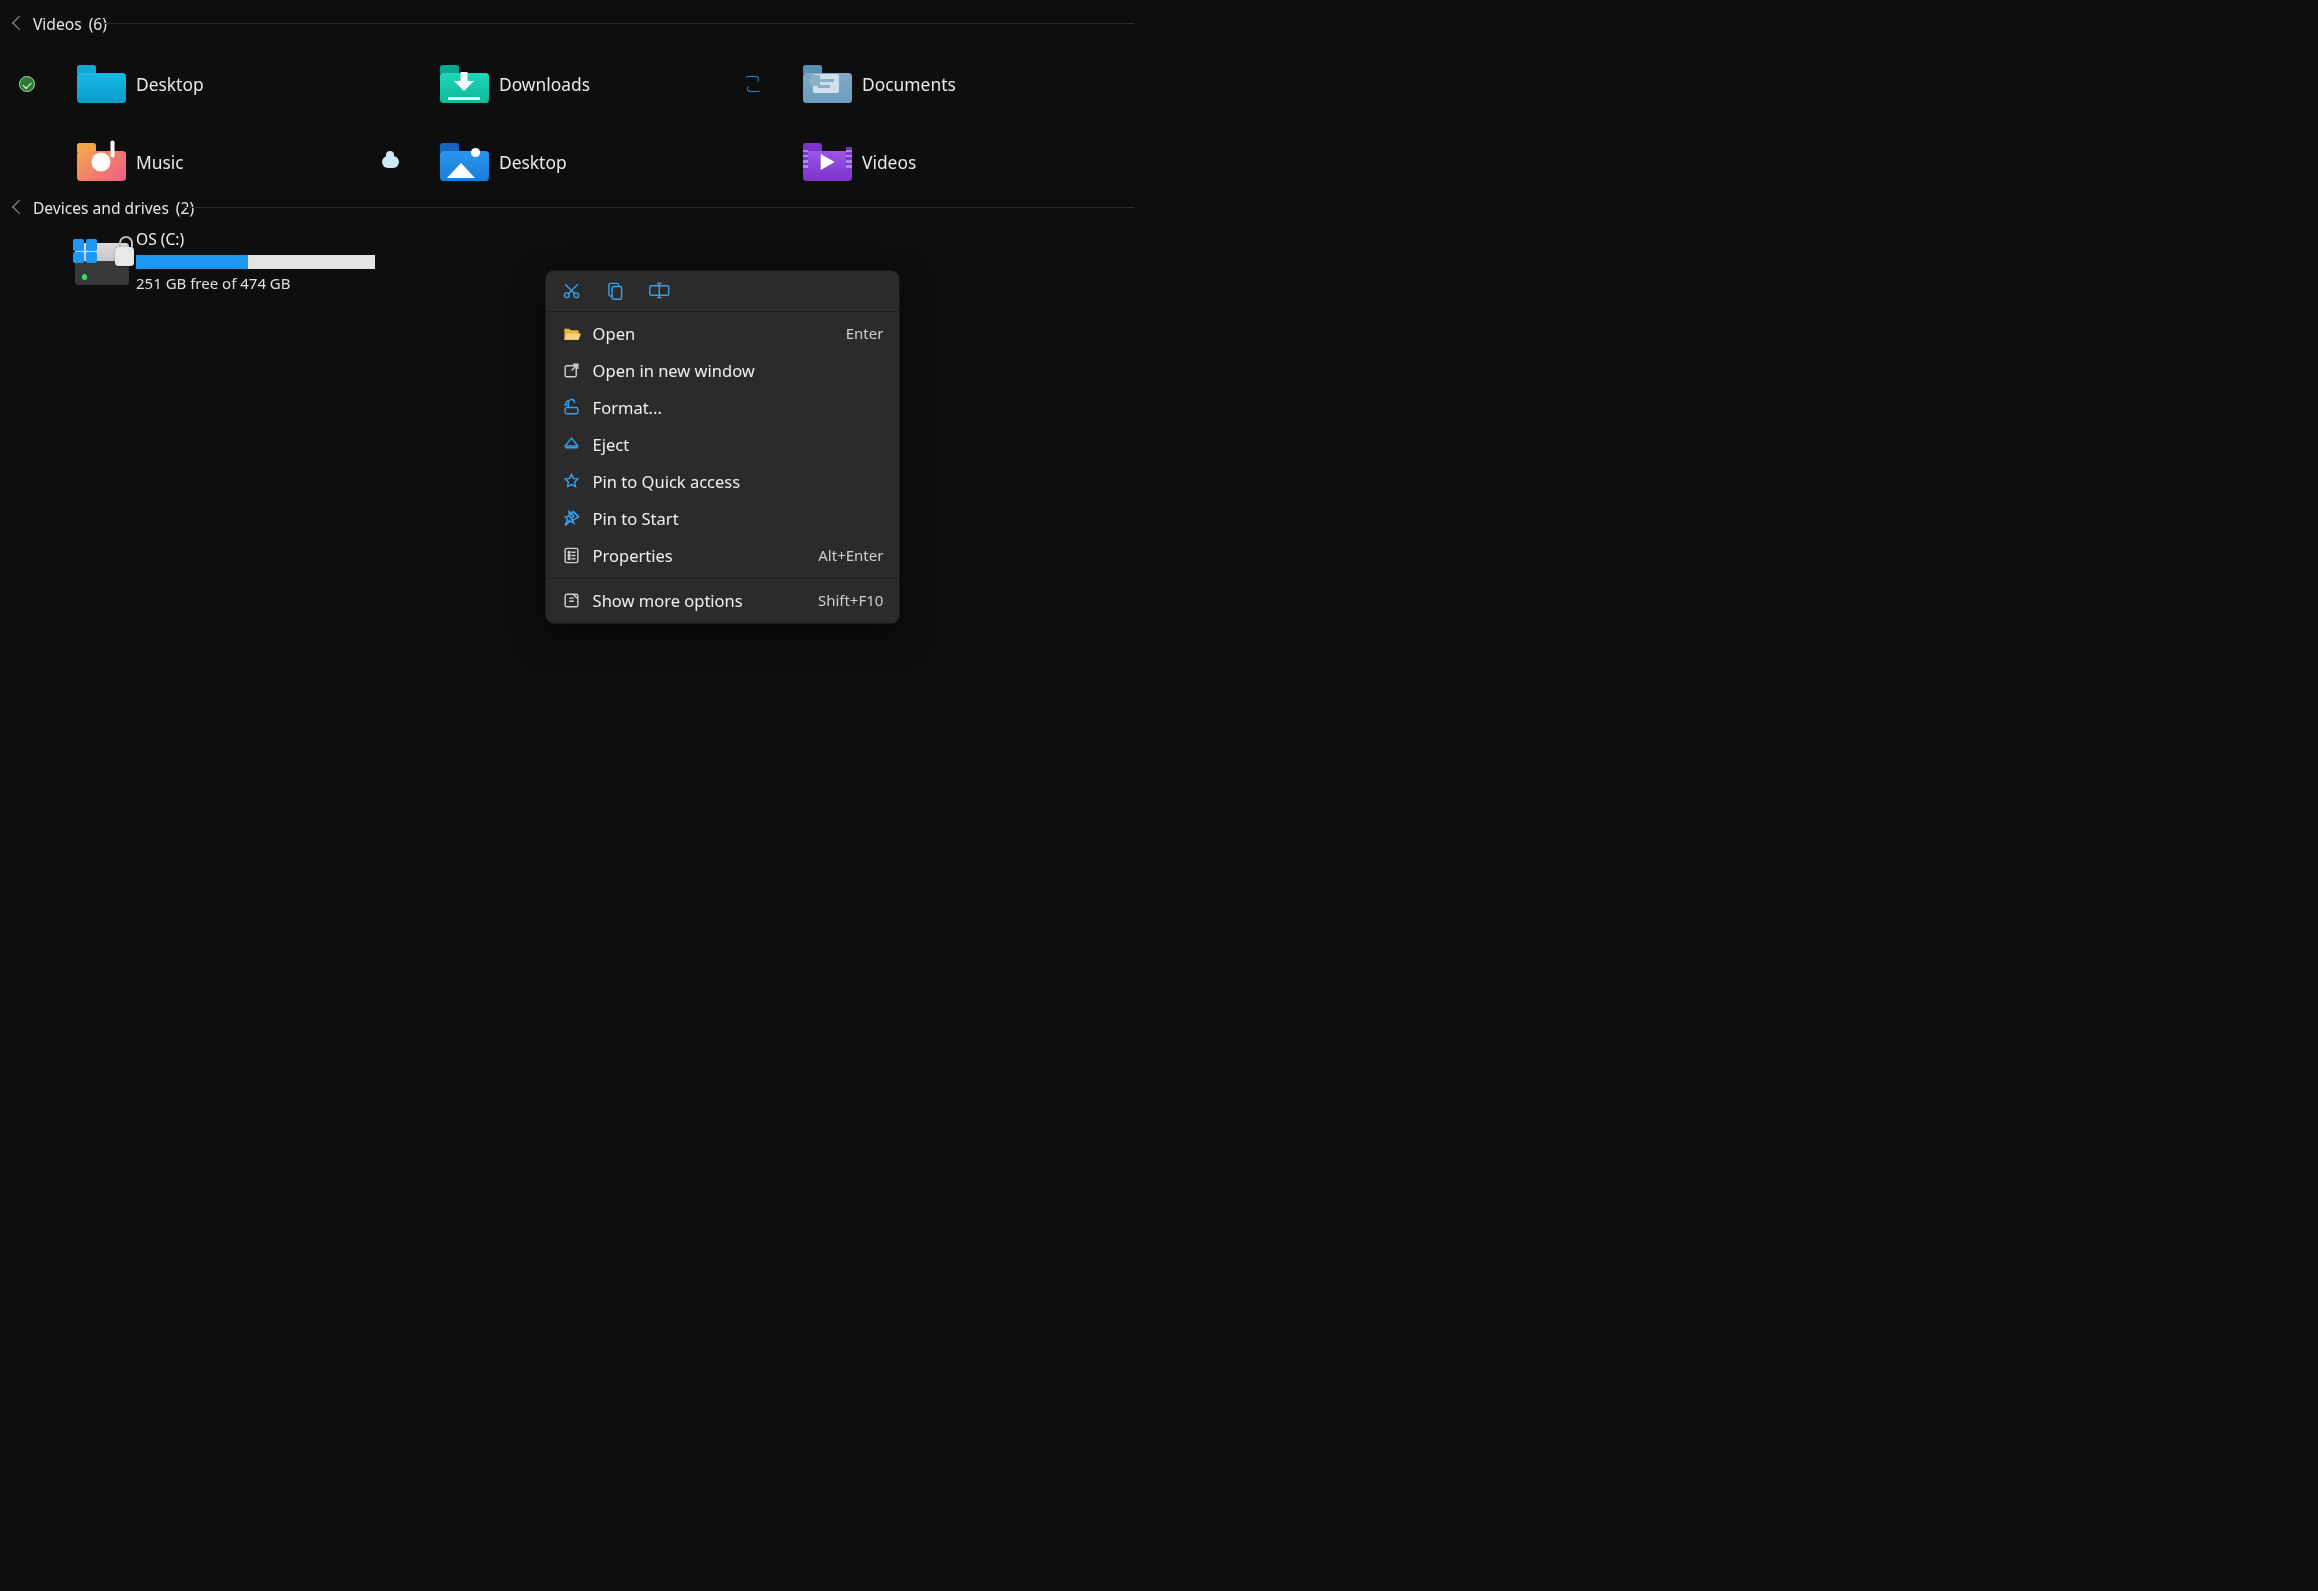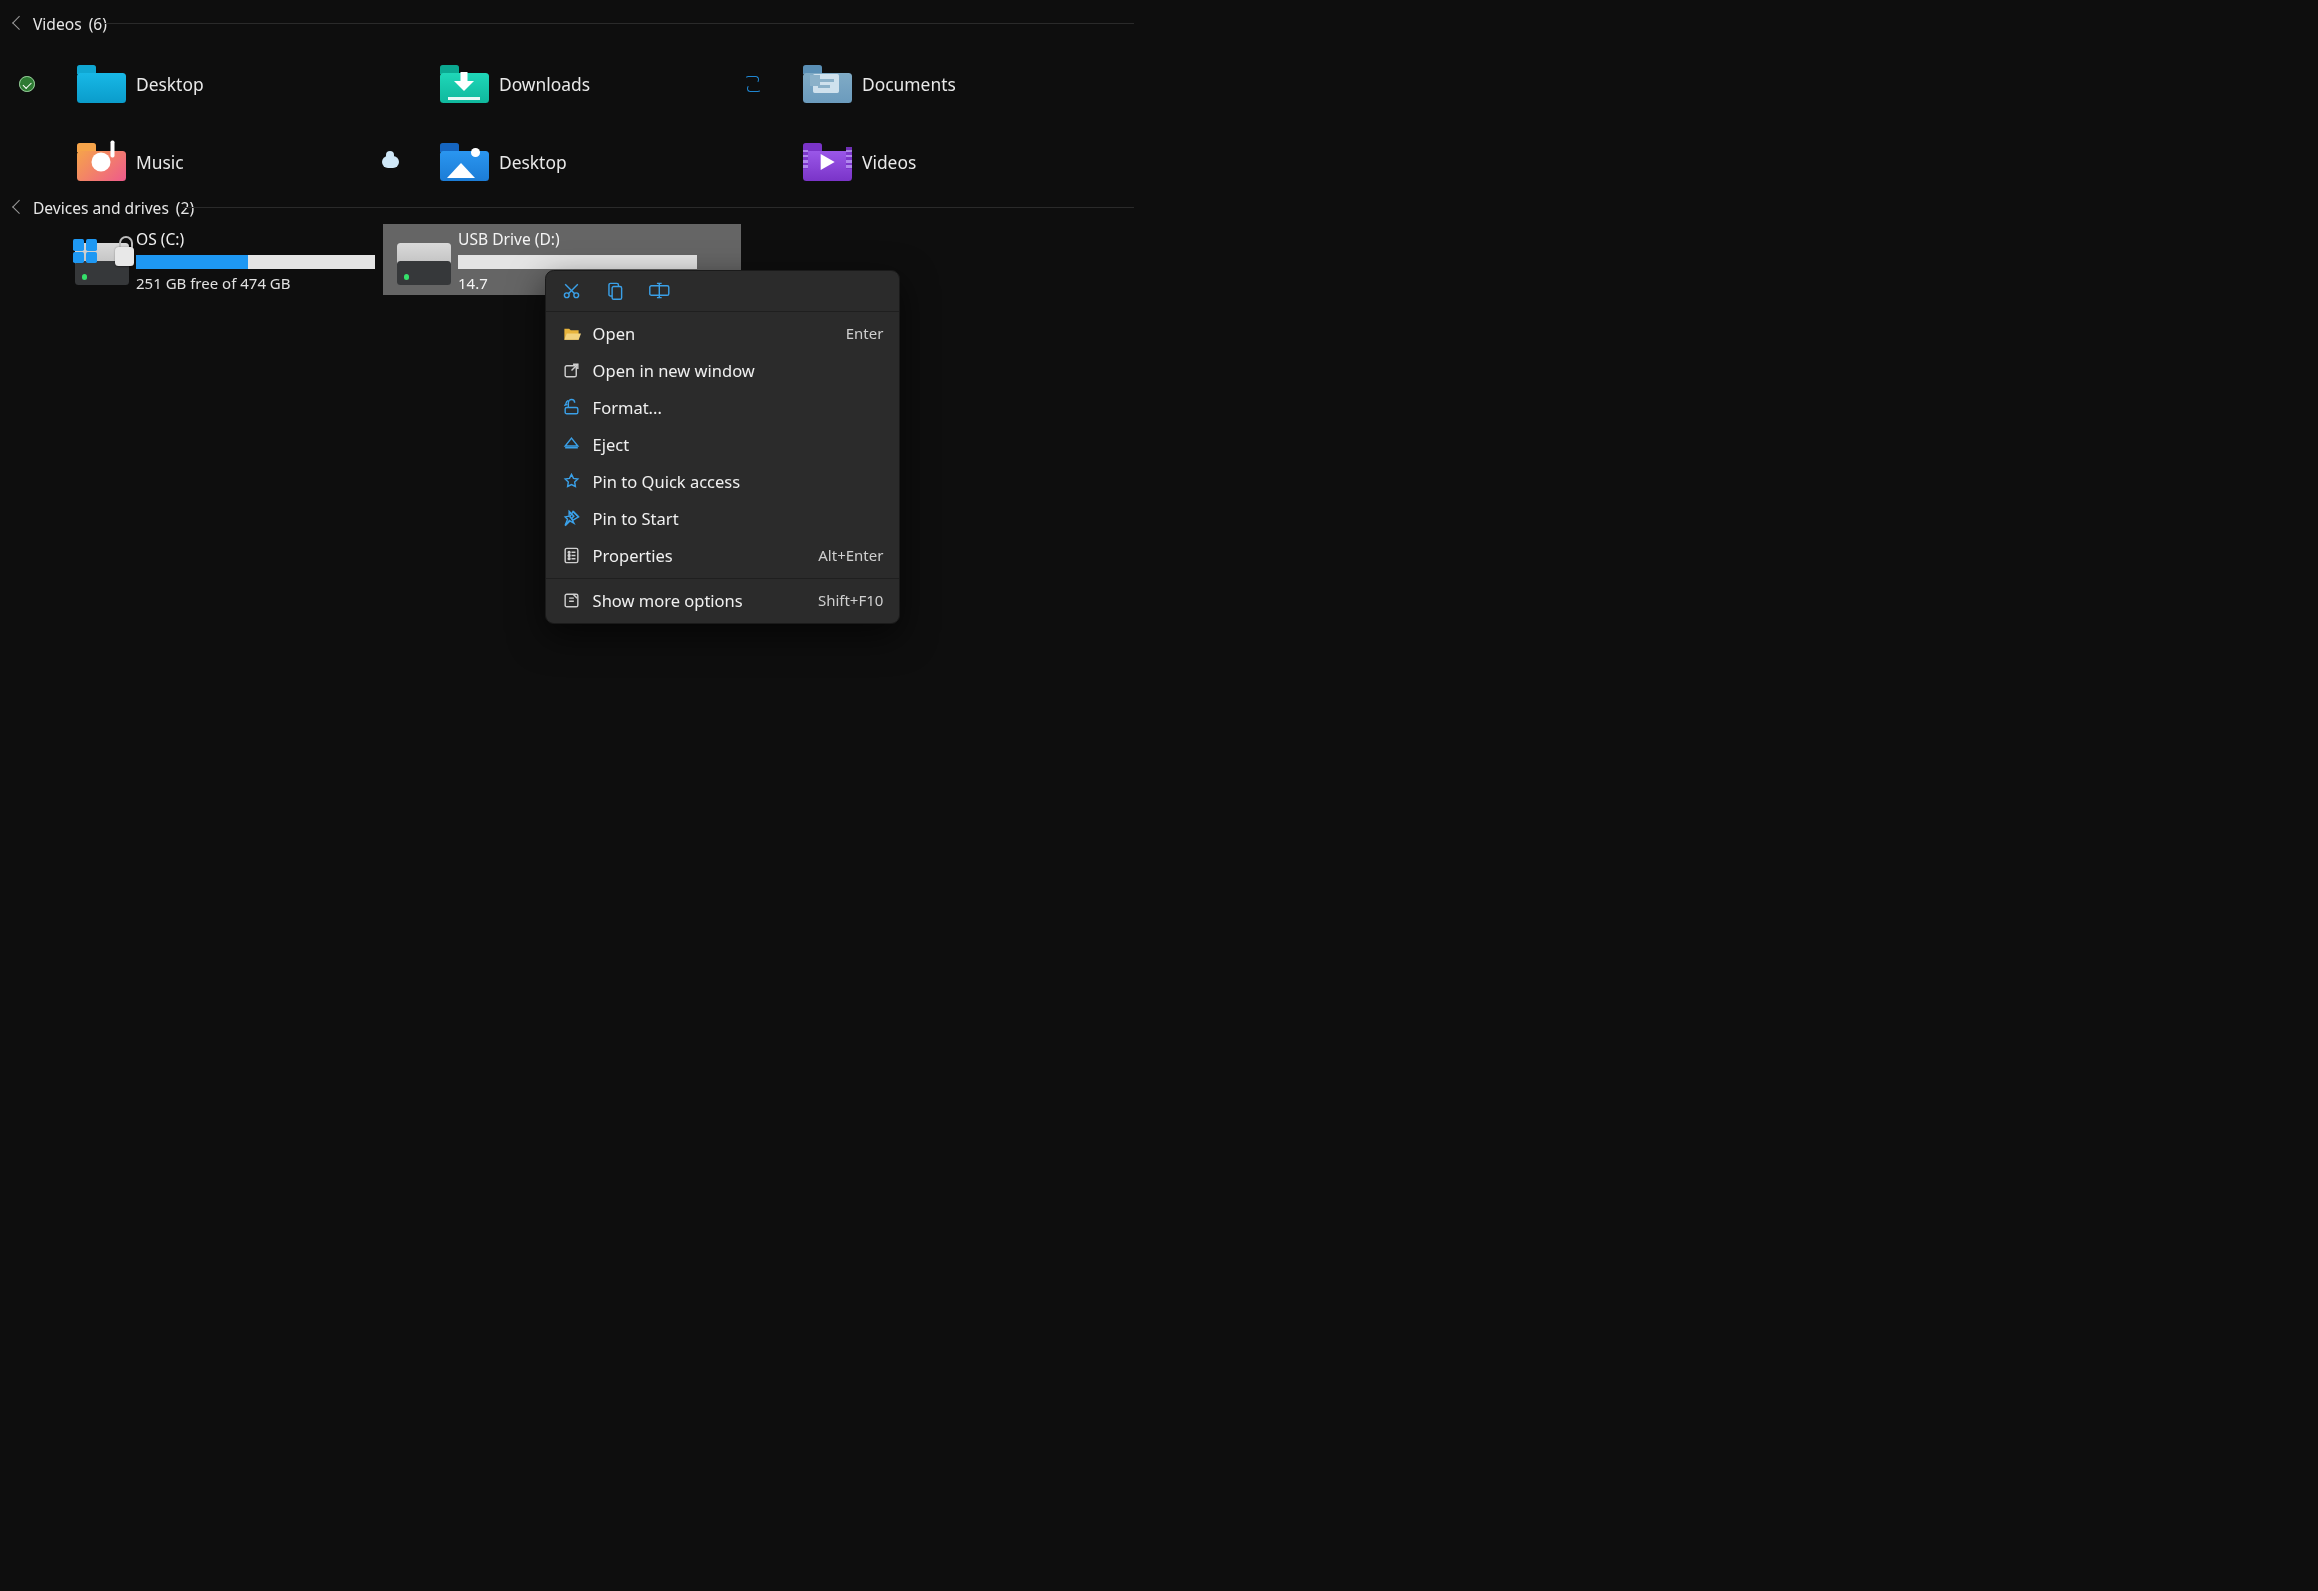--- a/index.html
+++ b/index.html
@@ -85,21 +85,21 @@
   .status-cell { display: flex; align-items: center; justify-content: flex-start; }
   .icon-cell { display:flex; align-items:center; justify-content:center; }
   .label-cell { padding-left: 7px; font-size: 17.4px; color: #e9e9e9; }
 
   
   .drives-grid {
     position: absolute;
     left: 61px;
     display: grid;
     grid-template-columns: 322px 358px;
-    column-gap: 0px;
+    column-gap: 12px;
     grid-auto-rows: 71px;
   }
   .drive-item {
     display: grid;
     grid-template-columns: 68px 1fr;
     padding: 5.2px 8.7px 5.2px 7px;
   }
   .drive-item.selected {
     background: var(--selected);
   }
@@ -387,36 +387,20 @@
       </div>
       <div class="drive-texts">
         <div class="drive-name">OS (C:)</div>
         <div class="progress">
           <div class="fill" style="width:47%"></div>
         </div>
         <div class="drive-sub">251 GB free of 474 GB</div>
       </div>
     </div>
 
-    <div class="drive-item selected">
-      <div class="icon-cell">
-        <div class="drive-icon">
-          <div class="drive-top"></div>
-          <div class="drive-body"></div>
-          <div class="drive-led"></div>
-        </div>
-      </div>
-      <div class="drive-texts">
-        <div class="drive-name">USB Drive (D:)</div>
-        <div class="progress">
-          <div class="fill" style="width:0%"></div>
-        </div>
-        <div class="drive-sub">14.7</div>
-      </div>
-    </div>
   </div>
 
   <div class="context-menu" style="left:545px; top:270px;">
     <div class="menu-top">
       <span class="ticon">
         <svg width="19" height="19" viewBox="0 0 24 24" fill="none" stroke="#3aa0e8" stroke-width="1.8">
           <circle cx="6" cy="18" r="3"></circle>
             <circle cx="18" cy="18" r="3"></circle>
           <path d="M8 16 L20 4"></path>
             <path d="M16 16 L4 4"></path>

